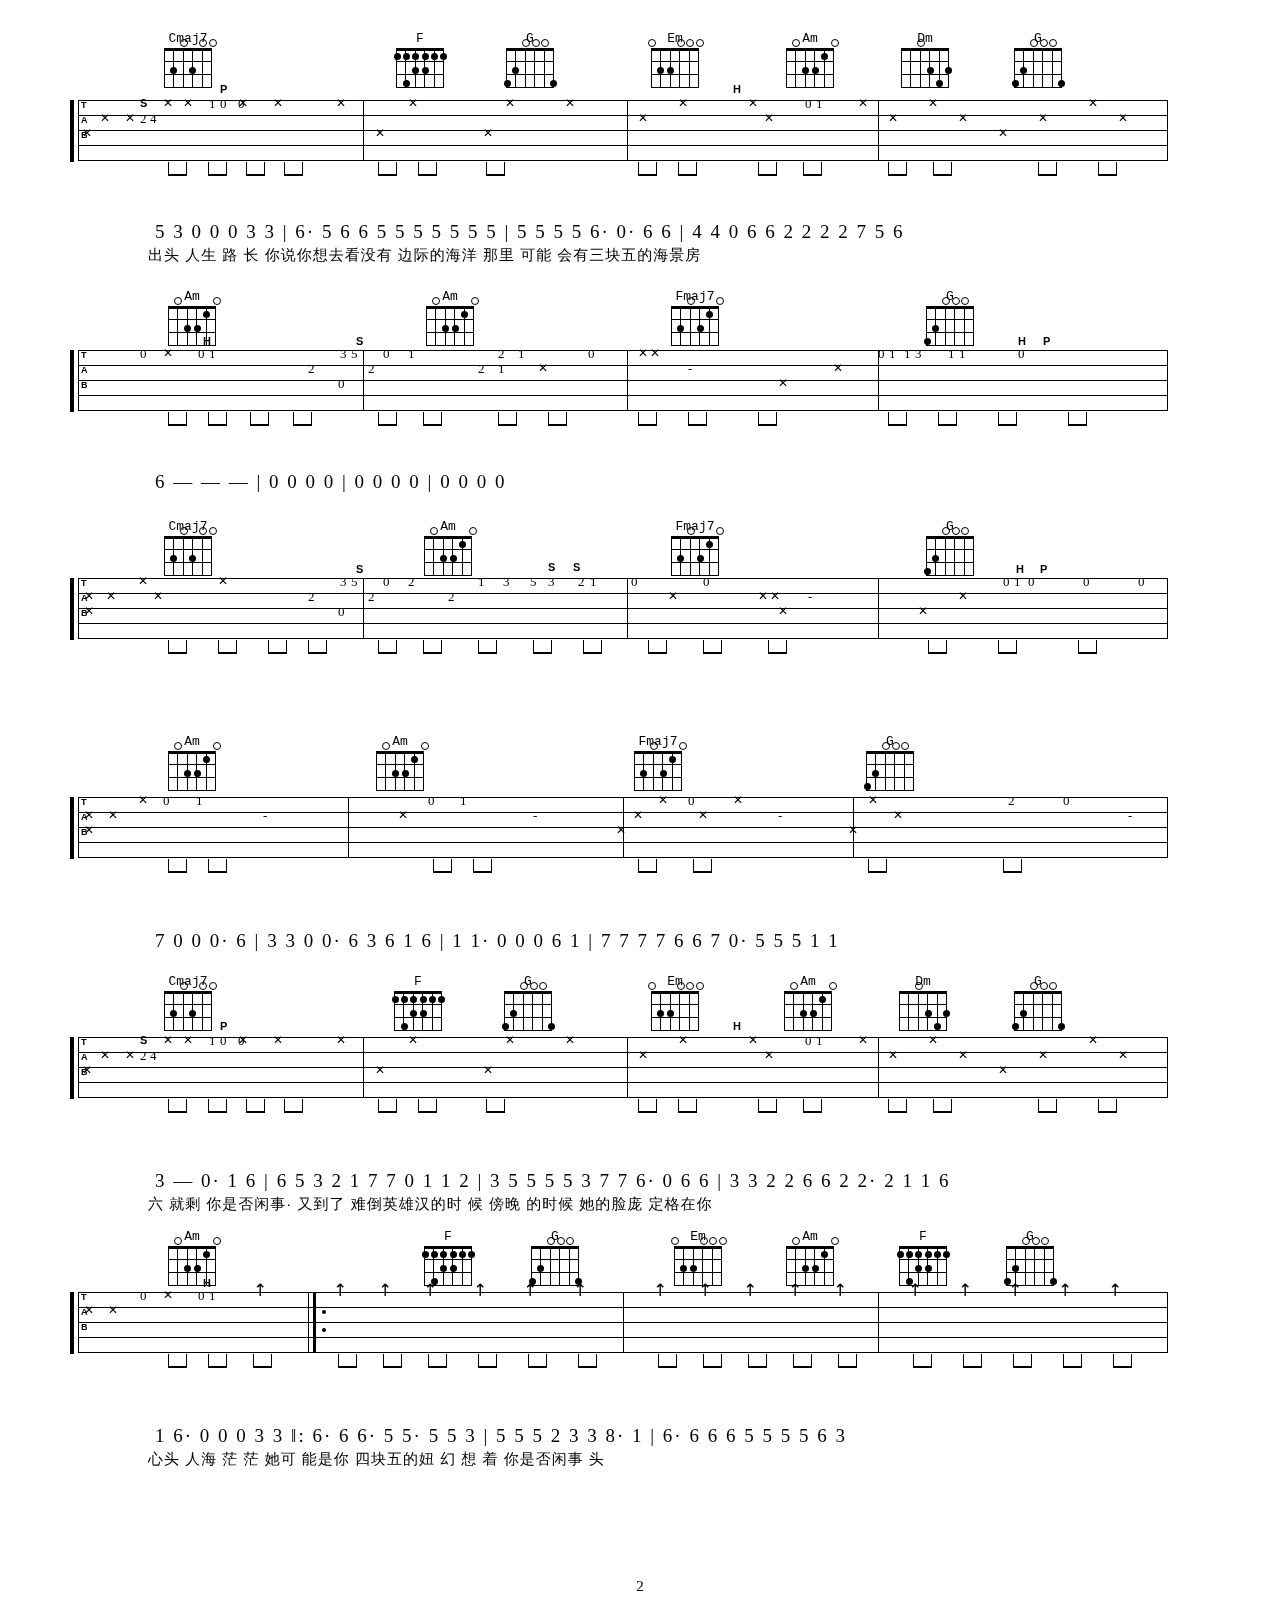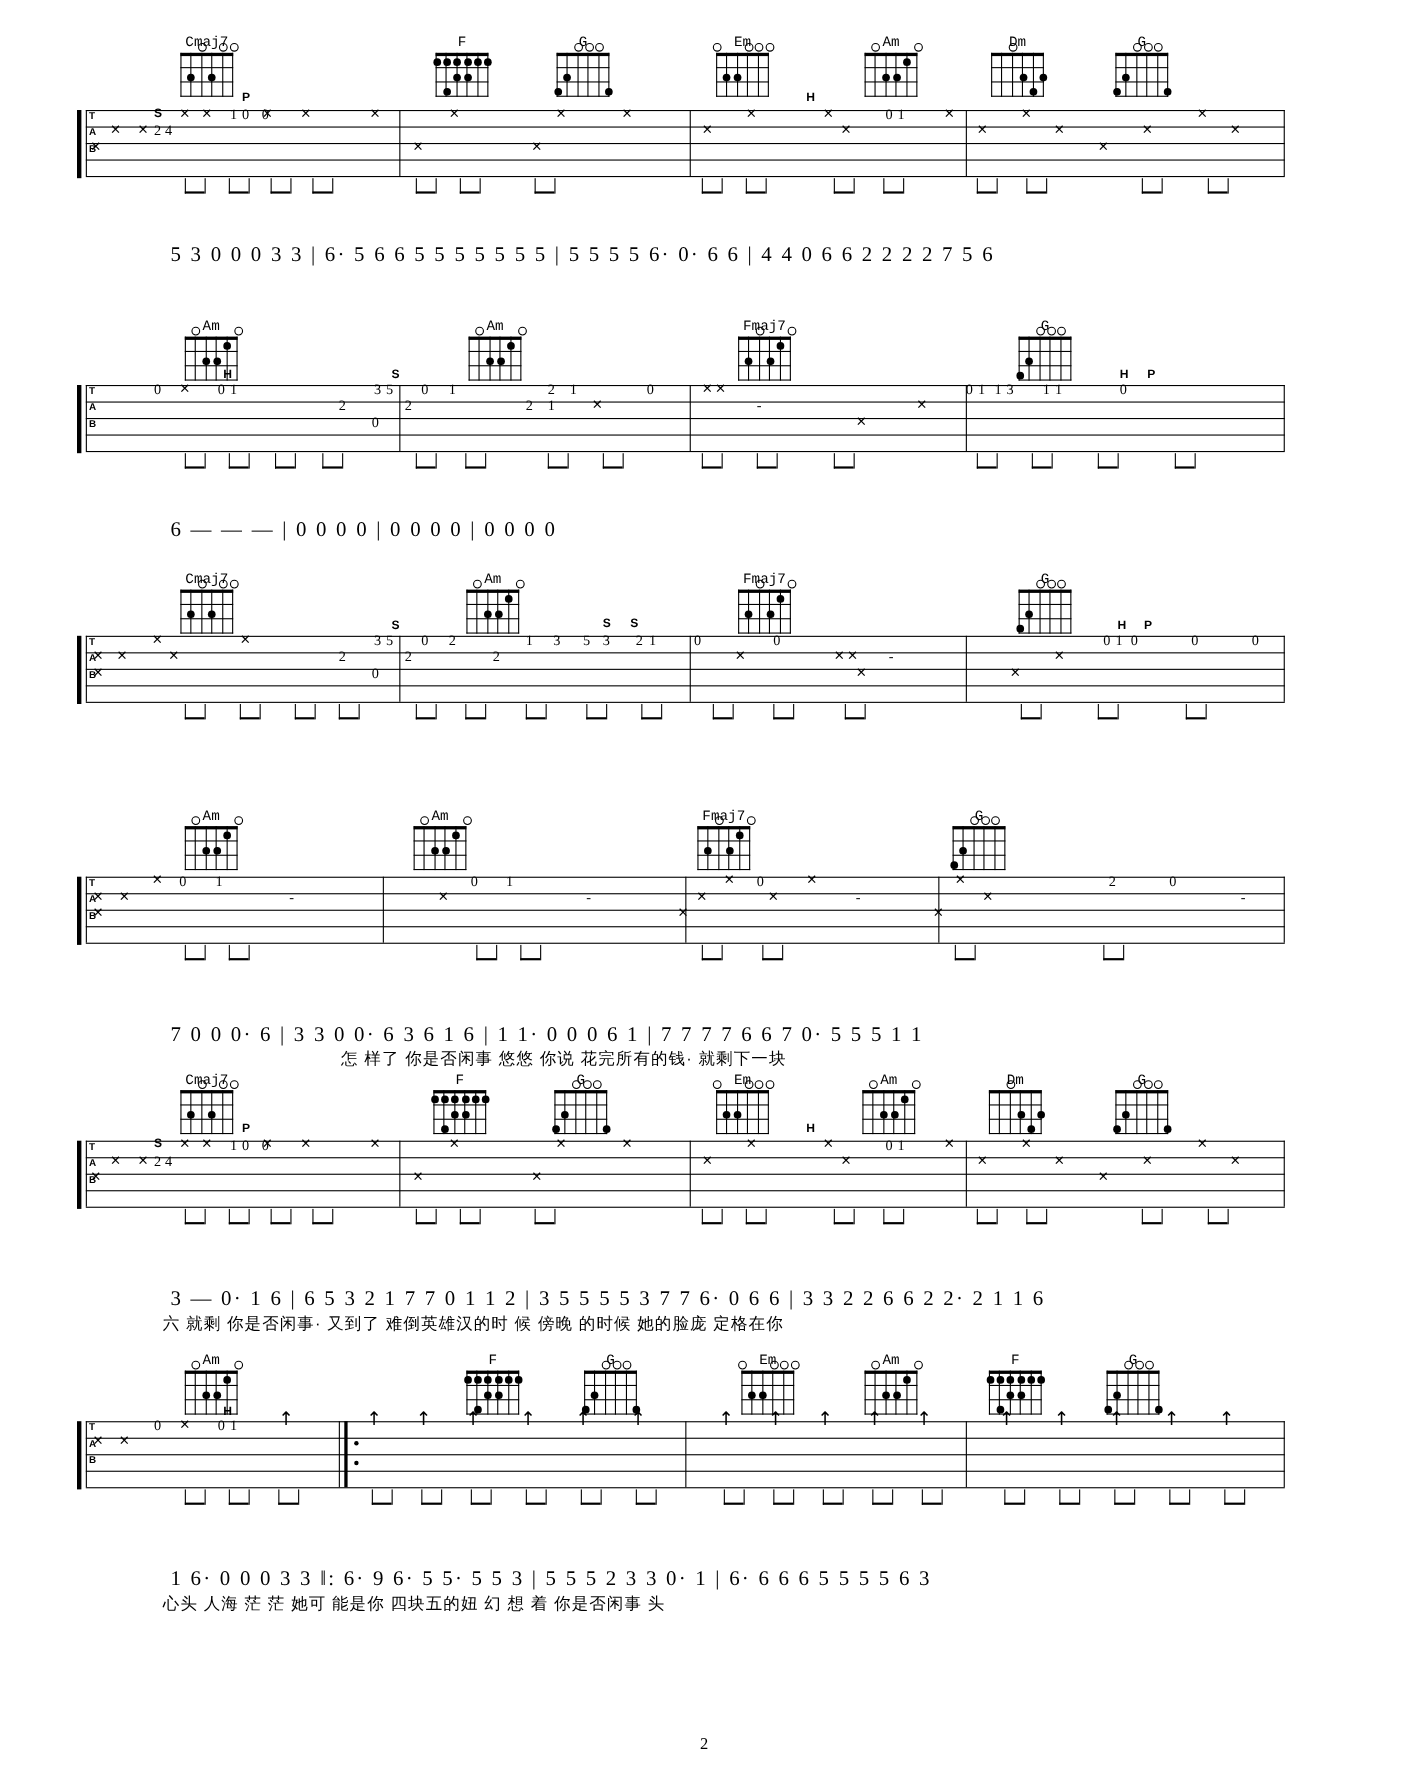--- a/index.html
+++ b/index.html
@@ -291,20 +291,21 @@
         <div class="stem" style="left:873px;top:62px"></div>
     <div class="stem" style="left:960px;top:62px"></div>
         <div class="beam" style="left:960px;top:74px;width:18px"></div>
         <div class="stem" style="left:978px;top:62px"></div>
     <div class="stem" style="left:1020px;top:62px"></div>
         <div class="beam" style="left:1020px;top:74px;width:18px"></div>
         <div class="stem" style="left:1038px;top:62px"></div>
   </div>
 
   <div class="mel" style="left:155px;top:190px;width:1020px;letter-spacing:2px;">5 3 0    0    0 3 3 | 6· 5 6 6 5 5 5 5 5 5 5 | 5 5 5 5 6· 0·    6 6 | 4 4 0 6 6 2 2 2 2 7 5 6</div>
+  <div class="lyr" style="left:148px;top:215px;width:1030px;letter-spacing:1px;">出头        人生 路 长 你说你想去看没有 边际的海洋        那里 可能   会有三块五的海景房</div>
 </div>
 
 <div class="system" style="position:absolute;left:0;top:290px;height:230px;">
   <div class="chord" style="left:162px;top:0;">
     <div class="cname">Am</div>
     <div class="grid">
       <div class="nut"></div>
       <div class="vline" style="left:0"></div>
           <div class="vline" style="left:9px"></div>
           <div class="vline" style="left:19px"></div>
@@ -814,21 +815,20 @@
         <div class="stem" style="left:633px;top:62px"></div>
     <div class="stem" style="left:790px;top:62px"></div>
         <div class="beam" style="left:790px;top:74px;width:18px"></div>
         <div class="stem" style="left:808px;top:62px"></div>
     <div class="stem" style="left:925px;top:62px"></div>
         <div class="beam" style="left:925px;top:74px;width:18px"></div>
         <div class="stem" style="left:943px;top:62px"></div>
   </div>
 
   <div class="mel" style="left:155px;top:196px;width:1020px;letter-spacing:2px;">7  0  0  0· 6 | 3 3  0   0· 6 3 6 1 6 | 1 1·  0   0  0 6 1 | 7 7 7 7 6 6 7  0· 5 5 5 1 1</div>
-  <div class="lyr" style="left:310px;top:220px;width:870px;letter-spacing:1px;">怎 样了    你是否闲事 悠悠    你说 花完所有的钱·   就剩下一块</div>
 </div>
 
 <div class="system" style="position:absolute;left:0;top:975px;height:250px;">
   <div class="chord" style="left:158px;top:0;">
     <div class="cname">Cmaj7</div>
     <div class="grid">
       <div class="nut"></div>
       <div class="vline" style="left:0"></div>
           <div class="vline" style="left:9px"></div>
           <div class="vline" style="left:19px"></div>
@@ -1327,19 +1327,19 @@
         <div class="beam" style="left:935px;top:74px;width:18px"></div>
         <div class="stem" style="left:953px;top:62px"></div>
     <div class="stem" style="left:985px;top:62px"></div>
         <div class="beam" style="left:985px;top:74px;width:18px"></div>
         <div class="stem" style="left:1003px;top:62px"></div>
     <div class="stem" style="left:1035px;top:62px"></div>
         <div class="beam" style="left:1035px;top:74px;width:18px"></div>
         <div class="stem" style="left:1053px;top:62px"></div>
   </div>
 
-  <div class="mel" style="left:155px;top:196px;width:1020px;letter-spacing:2px;">1 6· 0   0   0 3 3 ‖: 6· 9 6· 5 5· 5 5 3 | 5 5 5 2 3 3   0· 1 | 6· 6 6   6 5 5 5 5 6 3</div>
+  <div class="mel" style="left:155px;top:196px;width:1020px;letter-spacing:2px;">1 6· 0   0   0 3 3 ‖: 6· 6 6· 5 5· 5 5 3 | 5 5 5 2 3 3   8· 1 | 6· 6 6   6 5 5 5 5 6 3</div>
   <div class="lyr" style="left:148px;top:221px;width:1030px;letter-spacing:1px;">心头      人海 茫 茫  她可 能是你 四块五的妞   幻 想 着   你是否闲事 头</div>
 </div>
 
 <div class="pageno" style="top:1578px;">2</div>
 
 </div>
 
 </body></html>

